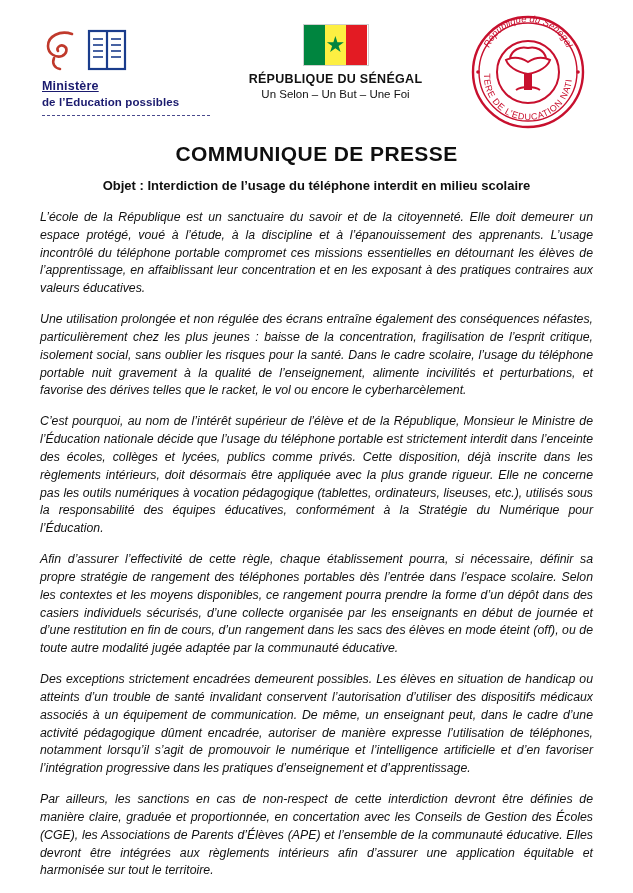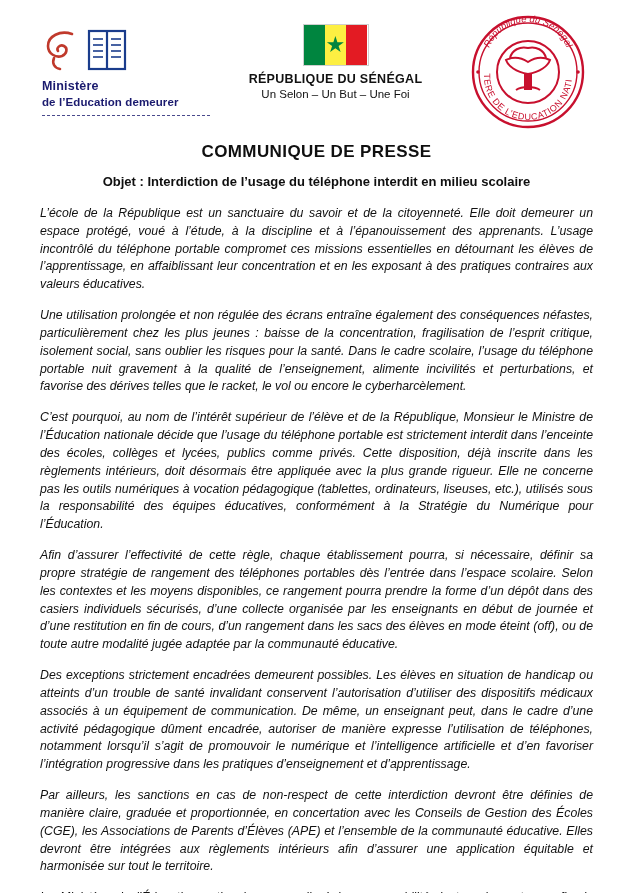--- a/index.html
+++ b/index.html
@@ -56,20 +56,21 @@
   .ml-book svg { display: block; }
   .min-logo-text {
     margin-top: 5px;
     line-height: 1.25;
   }
   .min-logo-text .l1 {
     font-size: 12.5px;
     font-weight: bold;
     color: #1a1a6e;
     letter-spacing: .2px;
+    text-decoration: underline;
   }
   .min-logo-text .l2 {
     font-size: 11.5px;
     font-weight: bold;
     color: #1a1a6e;
     letter-spacing: .1px;
   }
   .min-logo-rule {
     margin-top: 6px;
     width: 168px;
@@ -120,21 +121,21 @@
     width: 150px;
     height: 116px;
     position: relative;
     margin-right: 4px;
   }
   .stamp svg { display: block; }
 
   
   .doc-title {
     text-align: center;
-    font-size: 17px;
+    font-size: 21px;
     font-weight: bold;
     letter-spacing: .4px;
     margin-top: 10px;
     color: #0f0f0f;
   }
   .doc-subject {
     text-align: center;
     font-size: 13px;
     font-weight: bold;
     margin-top: 12px;
@@ -180,21 +181,21 @@
             <line x1="7" y1="29" x2="17" y2="29" stroke="#1a3c8c" stroke-width="1.6"></line>
             <line x1="25" y1="11" x2="35" y2="11" stroke="#1a3c8c" stroke-width="1.6"></line>
             <line x1="25" y1="17" x2="35" y2="17" stroke="#1a3c8c" stroke-width="1.6"></line>
             <line x1="25" y1="23" x2="35" y2="23" stroke="#1a3c8c" stroke-width="1.6"></line>
             <line x1="25" y1="29" x2="35" y2="29" stroke="#1a3c8c" stroke-width="1.6"></line>
           </svg>
         </span>
       </div>
       <div class="min-logo-text">
         <div class="l1">Ministère</div>
-        <div class="l2">de l’Education demeurer</div>
+        <div class="l2">de l’Education possibles</div>
       </div>
       <div class="min-logo-rule"></div>
     </div>
 
     <div class="center-block">
       <div class="flag">
         <div class="band green"></div>
         <div class="band yellow">
           <span class="star">★</span>
         </div>

